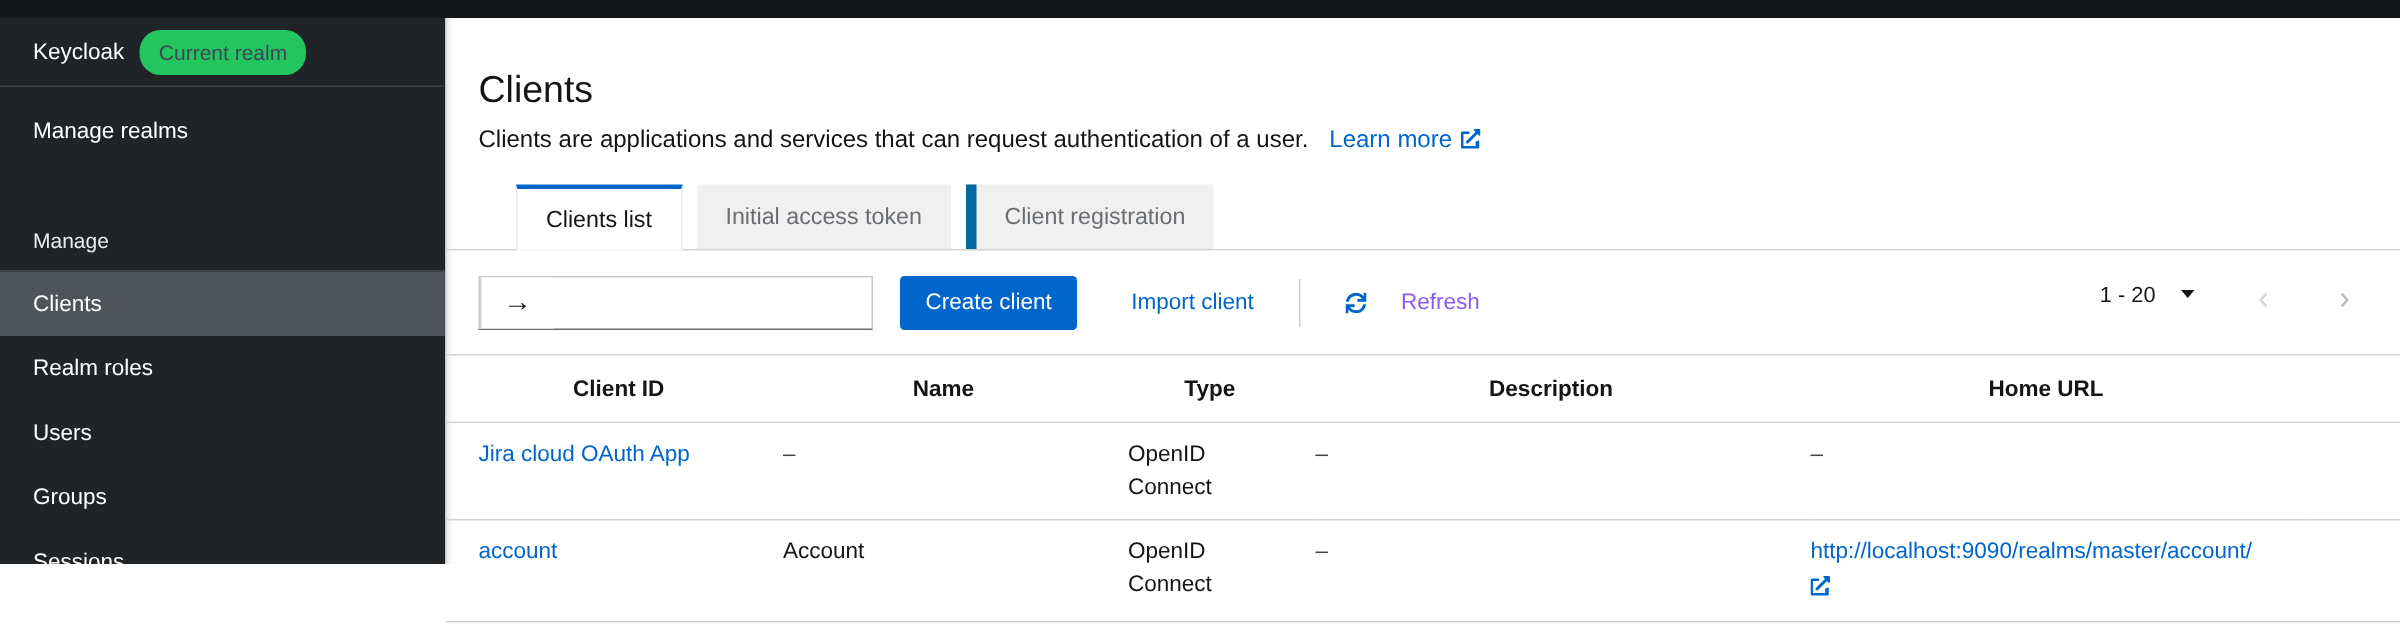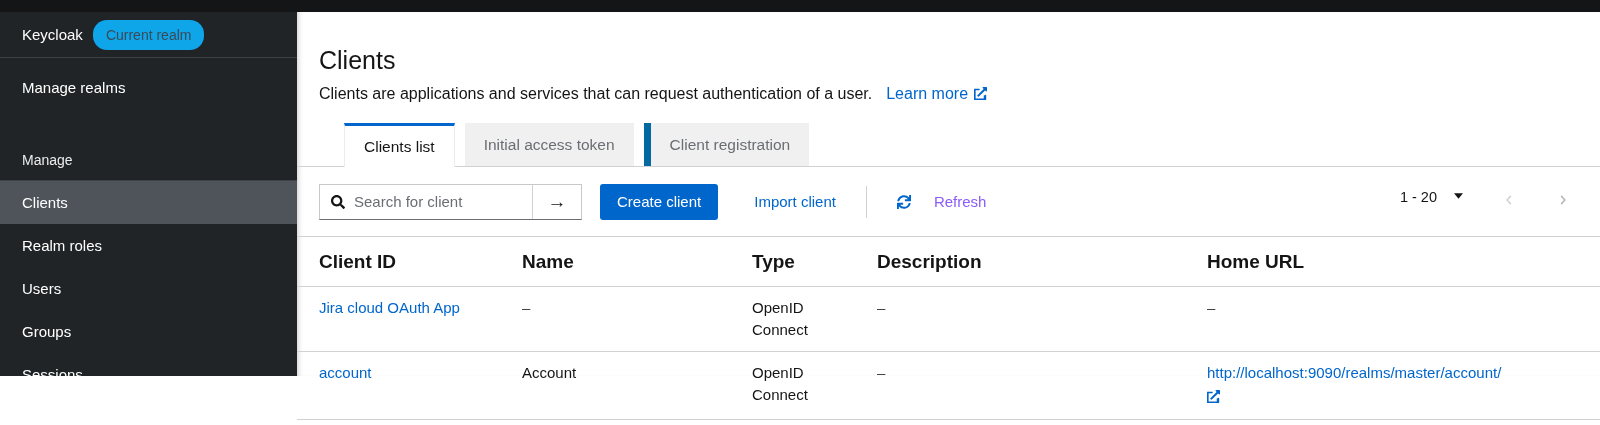--- a/index.html
+++ b/index.html
@@ -14,21 +14,21 @@
   .shell { display:flex; height:364px; }
 
   
   .sidebar { width:297px; flex:0 0 297px; background:#212427; color:#fff; overflow:hidden; }
   .masthead {
     height:46px; display:flex; align-items:center; gap:10px;
     padding:0 12px 0 22px; border-bottom:1px solid #3b3e42;
   }
   .brand { font-size:15px; font-weight:500; color:#fff; }
   .realm-pill {
-    background:#0ea5e9; color:#3c4a57; font-size:14px; line-height:1;
+    background:#22c55e; color:#3c4a57; font-size:14px; line-height:1;
     padding:8px 13px; border-radius:14px; white-space:nowrap;
   }
   .nav-item {
     height:43px; display:flex; align-items:center; padding-left:22px;
     font-size:15px; color:#fff; cursor:pointer;
   }
   .nav-top { margin-top:8px; }
   .nav-section-label { margin-top:43px; padding:0 0 12px 22px; font-size:14px; color:#ececec; }
   .nav-sep { border-top:1px solid #3f4347; }
   .nav-item.active { background:#4f545a; }
@@ -73,21 +73,21 @@
   .v-div { width:1px; height:32px; background:#d2d2d2; margin:0 30px; }
   .refresh-btn { display:flex; align-items:center; gap:23px; color:#8b5cf6; font-size:15px; background:none; border:none; cursor:pointer; font-family:"Liberation Sans", sans-serif; }
   .toolbar-spacer { flex:1; }
   .pagination { display:flex; align-items:flex-start; margin-right:25px; }
   .pg-range { font-size:14.5px; color:#151515; }
   .pg-caret { margin-left:13px; display:flex; align-items:center; cursor:pointer; padding:4px; }
   .pg-prev, .pg-next { background:none; border:none; margin-left:30px; cursor:pointer; padding:4px 6px; }
 
   
   table.clients { width:100%; border-collapse:collapse; font-size:15px; table-layout:fixed; }
-  th { text-align:left; font-weight:700; color:#151515; padding:14px 16px 13px 0; border-bottom:1px solid #d2d2d2; font-size:19px; }
+  th { text-align:center; font-weight:700; color:#151515; padding:14px 16px 13px 0; border-bottom:1px solid #d2d2d2; font-size:15px; }
   td { padding:10px 16px 10px 0; vertical-align:top; border-bottom:1px solid #d2d2d2; line-height:22px; }
   th.first, td.first { padding-left:22px; }
   td a { color:#0066cc; text-decoration:none; }
   .type-wrap { display:inline-block; max-width:64px; }
   .muted { color:#444; }
   .url-icon-line { display:block; margin-top:3px; }
   .kebab-btn { background:none; border:none; cursor:pointer; padding:8px 10px; display:block; margin:0 auto; }
   .kebab { width:4px; height:4px; border-radius:50%; background:#4f5255; box-shadow:0 7px 0 #4f5255, 0 14px 0 #4f5255; margin-bottom:14px; }
   tr.row-partial td { border-bottom:none; }
 </style>
@@ -145,28 +145,20 @@
         <div class="tab inactive">
           <span>Initial access token</span>
         </div>
         <div class="tab inactive">
           <span>Client registration</span>
         </div>
       </div>
 
       <div class="toolbar">
         <div class="search-group">
-          <div class="search-input-wrap">
-            <span style="display:flex;">
-                <svg width="14" height="14" viewBox="0 0 512 512">
-                  <path fill="#151515" d="M505 442.7L405.3 343c-4.5-4.5-10.6-7-17-7H372c27.6-35.3 44-79.7 44-128C416 93.1 322.9 0 208 0S0 93.1 0 208s93.1 208 208 208c48.3 0 92.7-16.4 128-44v16.3c0 6.4 2.5 12.5 7 17l99.7 99.7c9.4 9.4 24.6 9.4 33.9 0l28.3-28.3c9.4-9.3 9.4-24.5.1-33.9zM208 336c-70.7 0-128-57.2-128-128 0-70.7 57.2-128 128-128 70.7 0 128 57.2 128 128 0 70.7-57.2 128-128 128z"></path>
-                </svg>
-              </span>
-            <input class="search-input" type="text" value="" placeholder="Search for client" style="">
-          </div>
           <button class="search-go">
               <span>→</span>
             </button>
         </div>
 
         <button class="create-btn">Create client</button>
         <a class="import-link" href="#">Import client</a>
         <div class="v-div"></div>
         <button class="refresh-btn">
           <span style="display:flex;">

